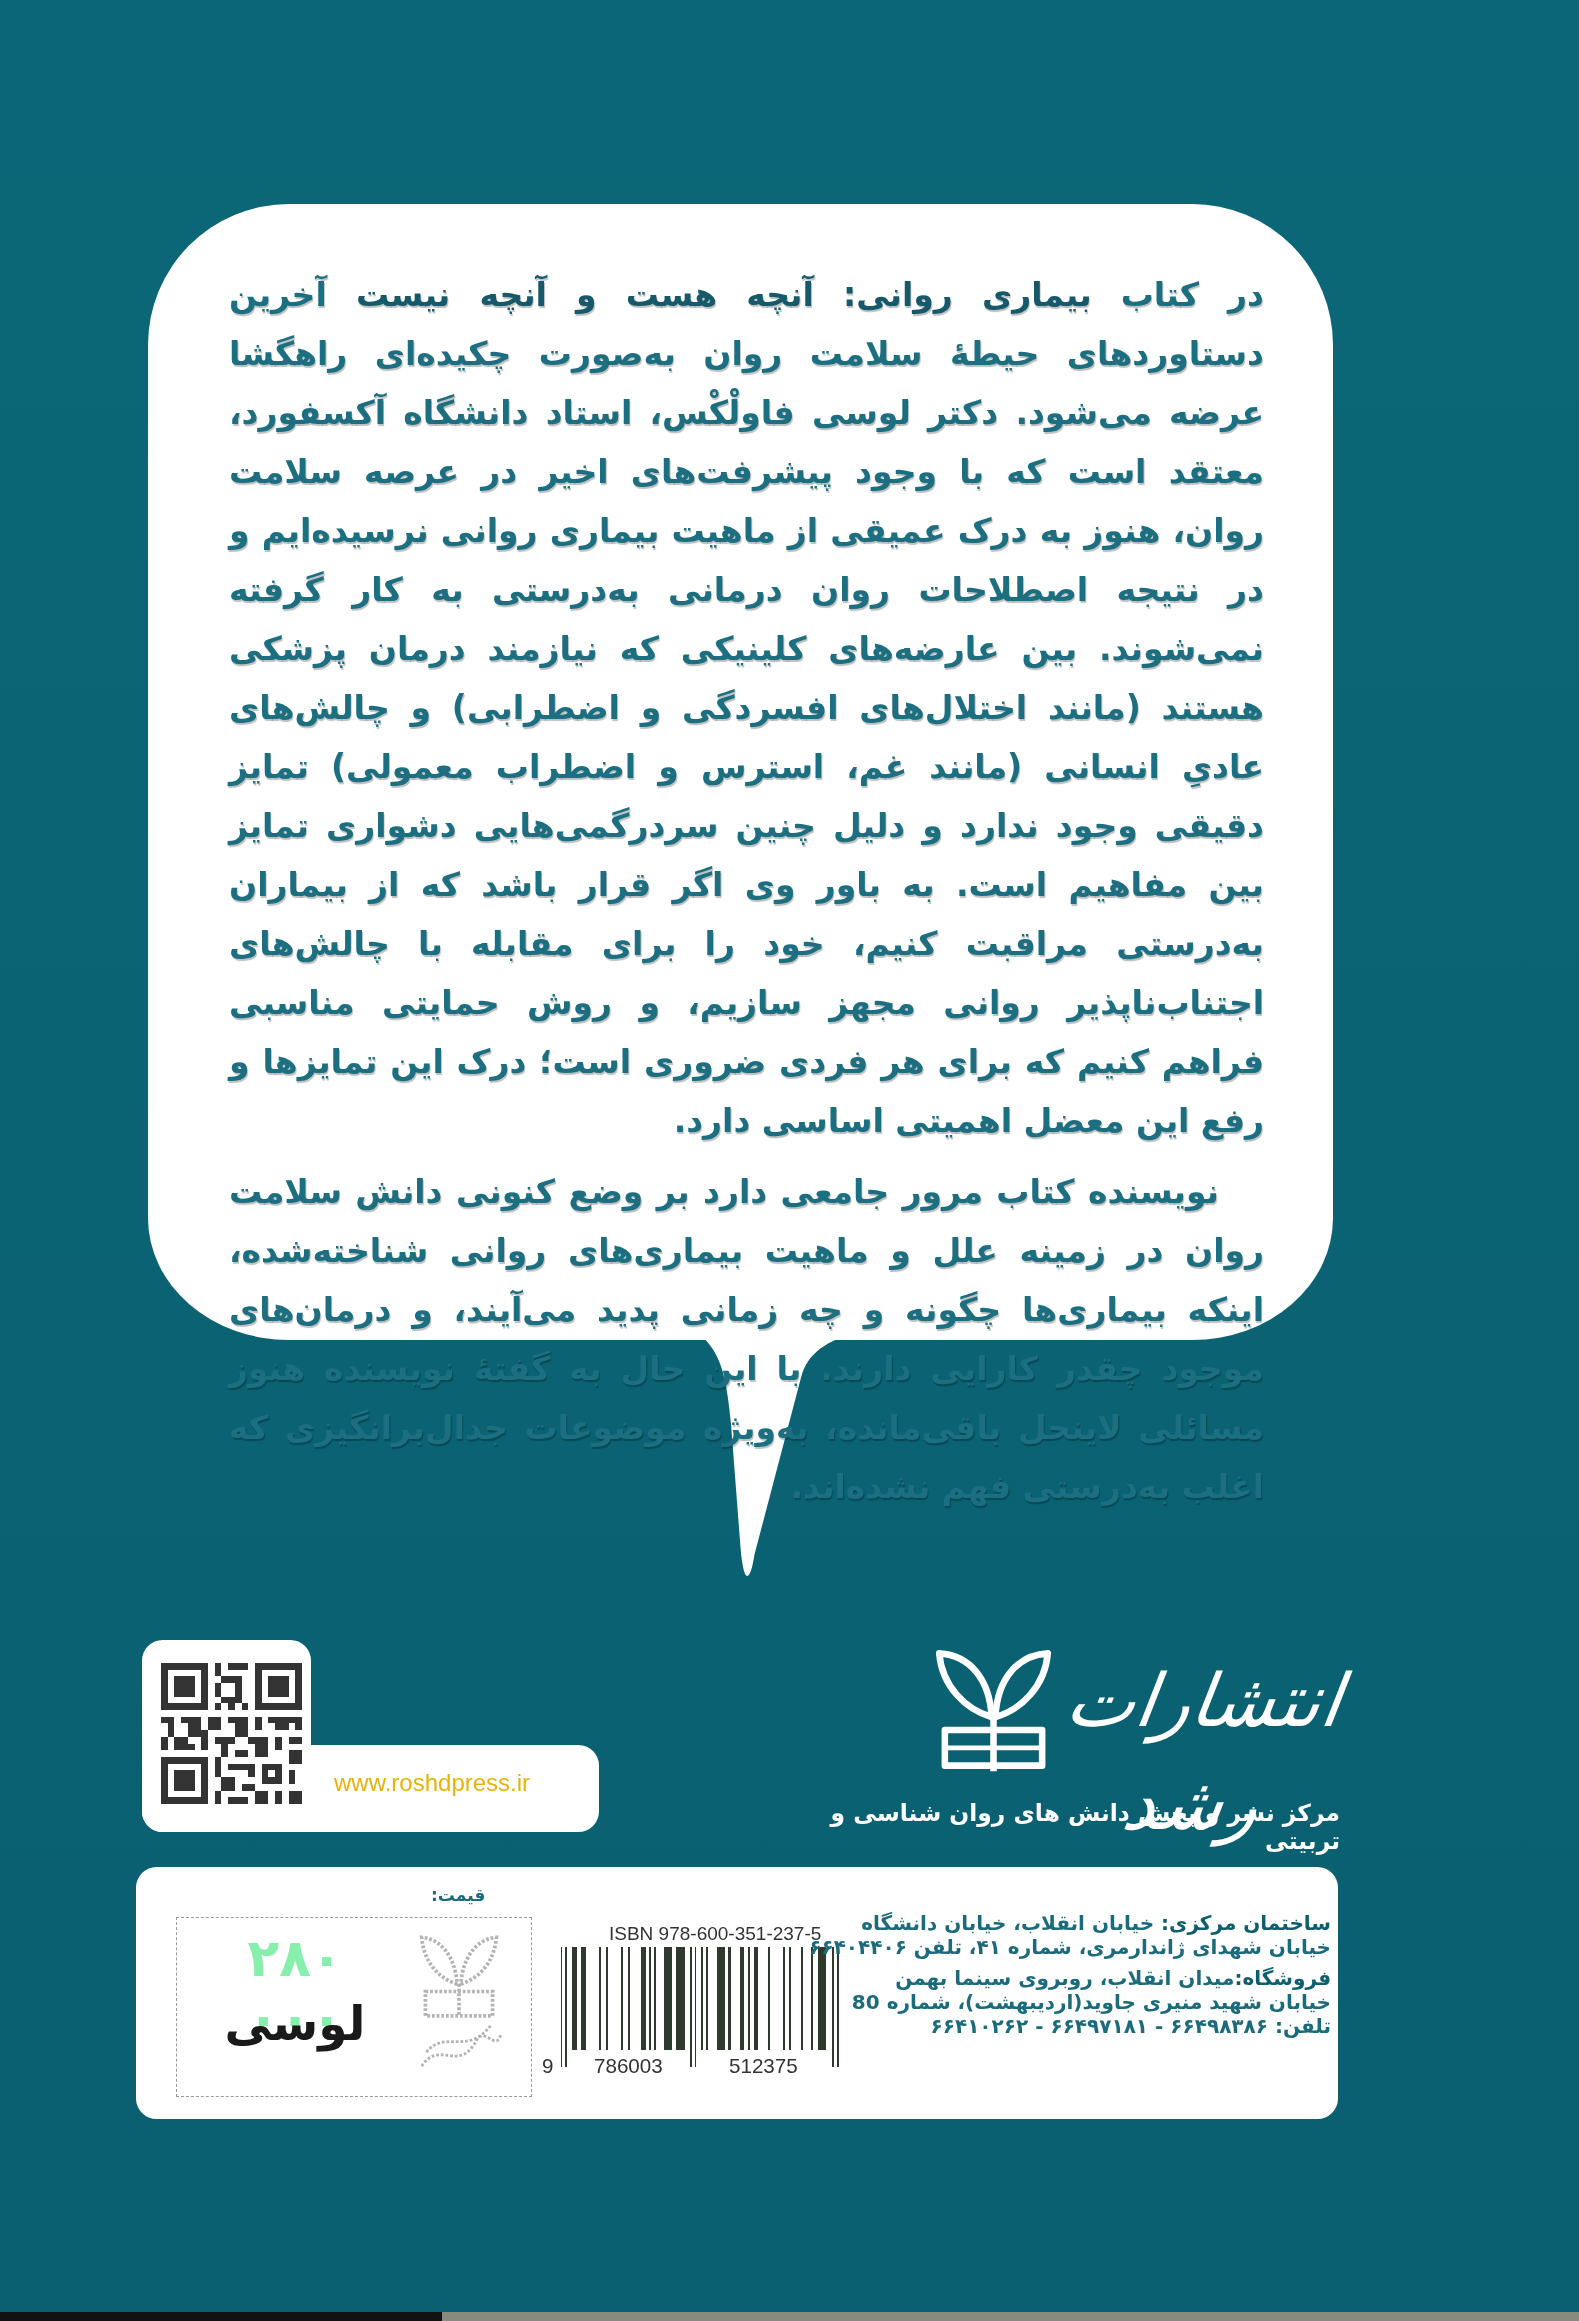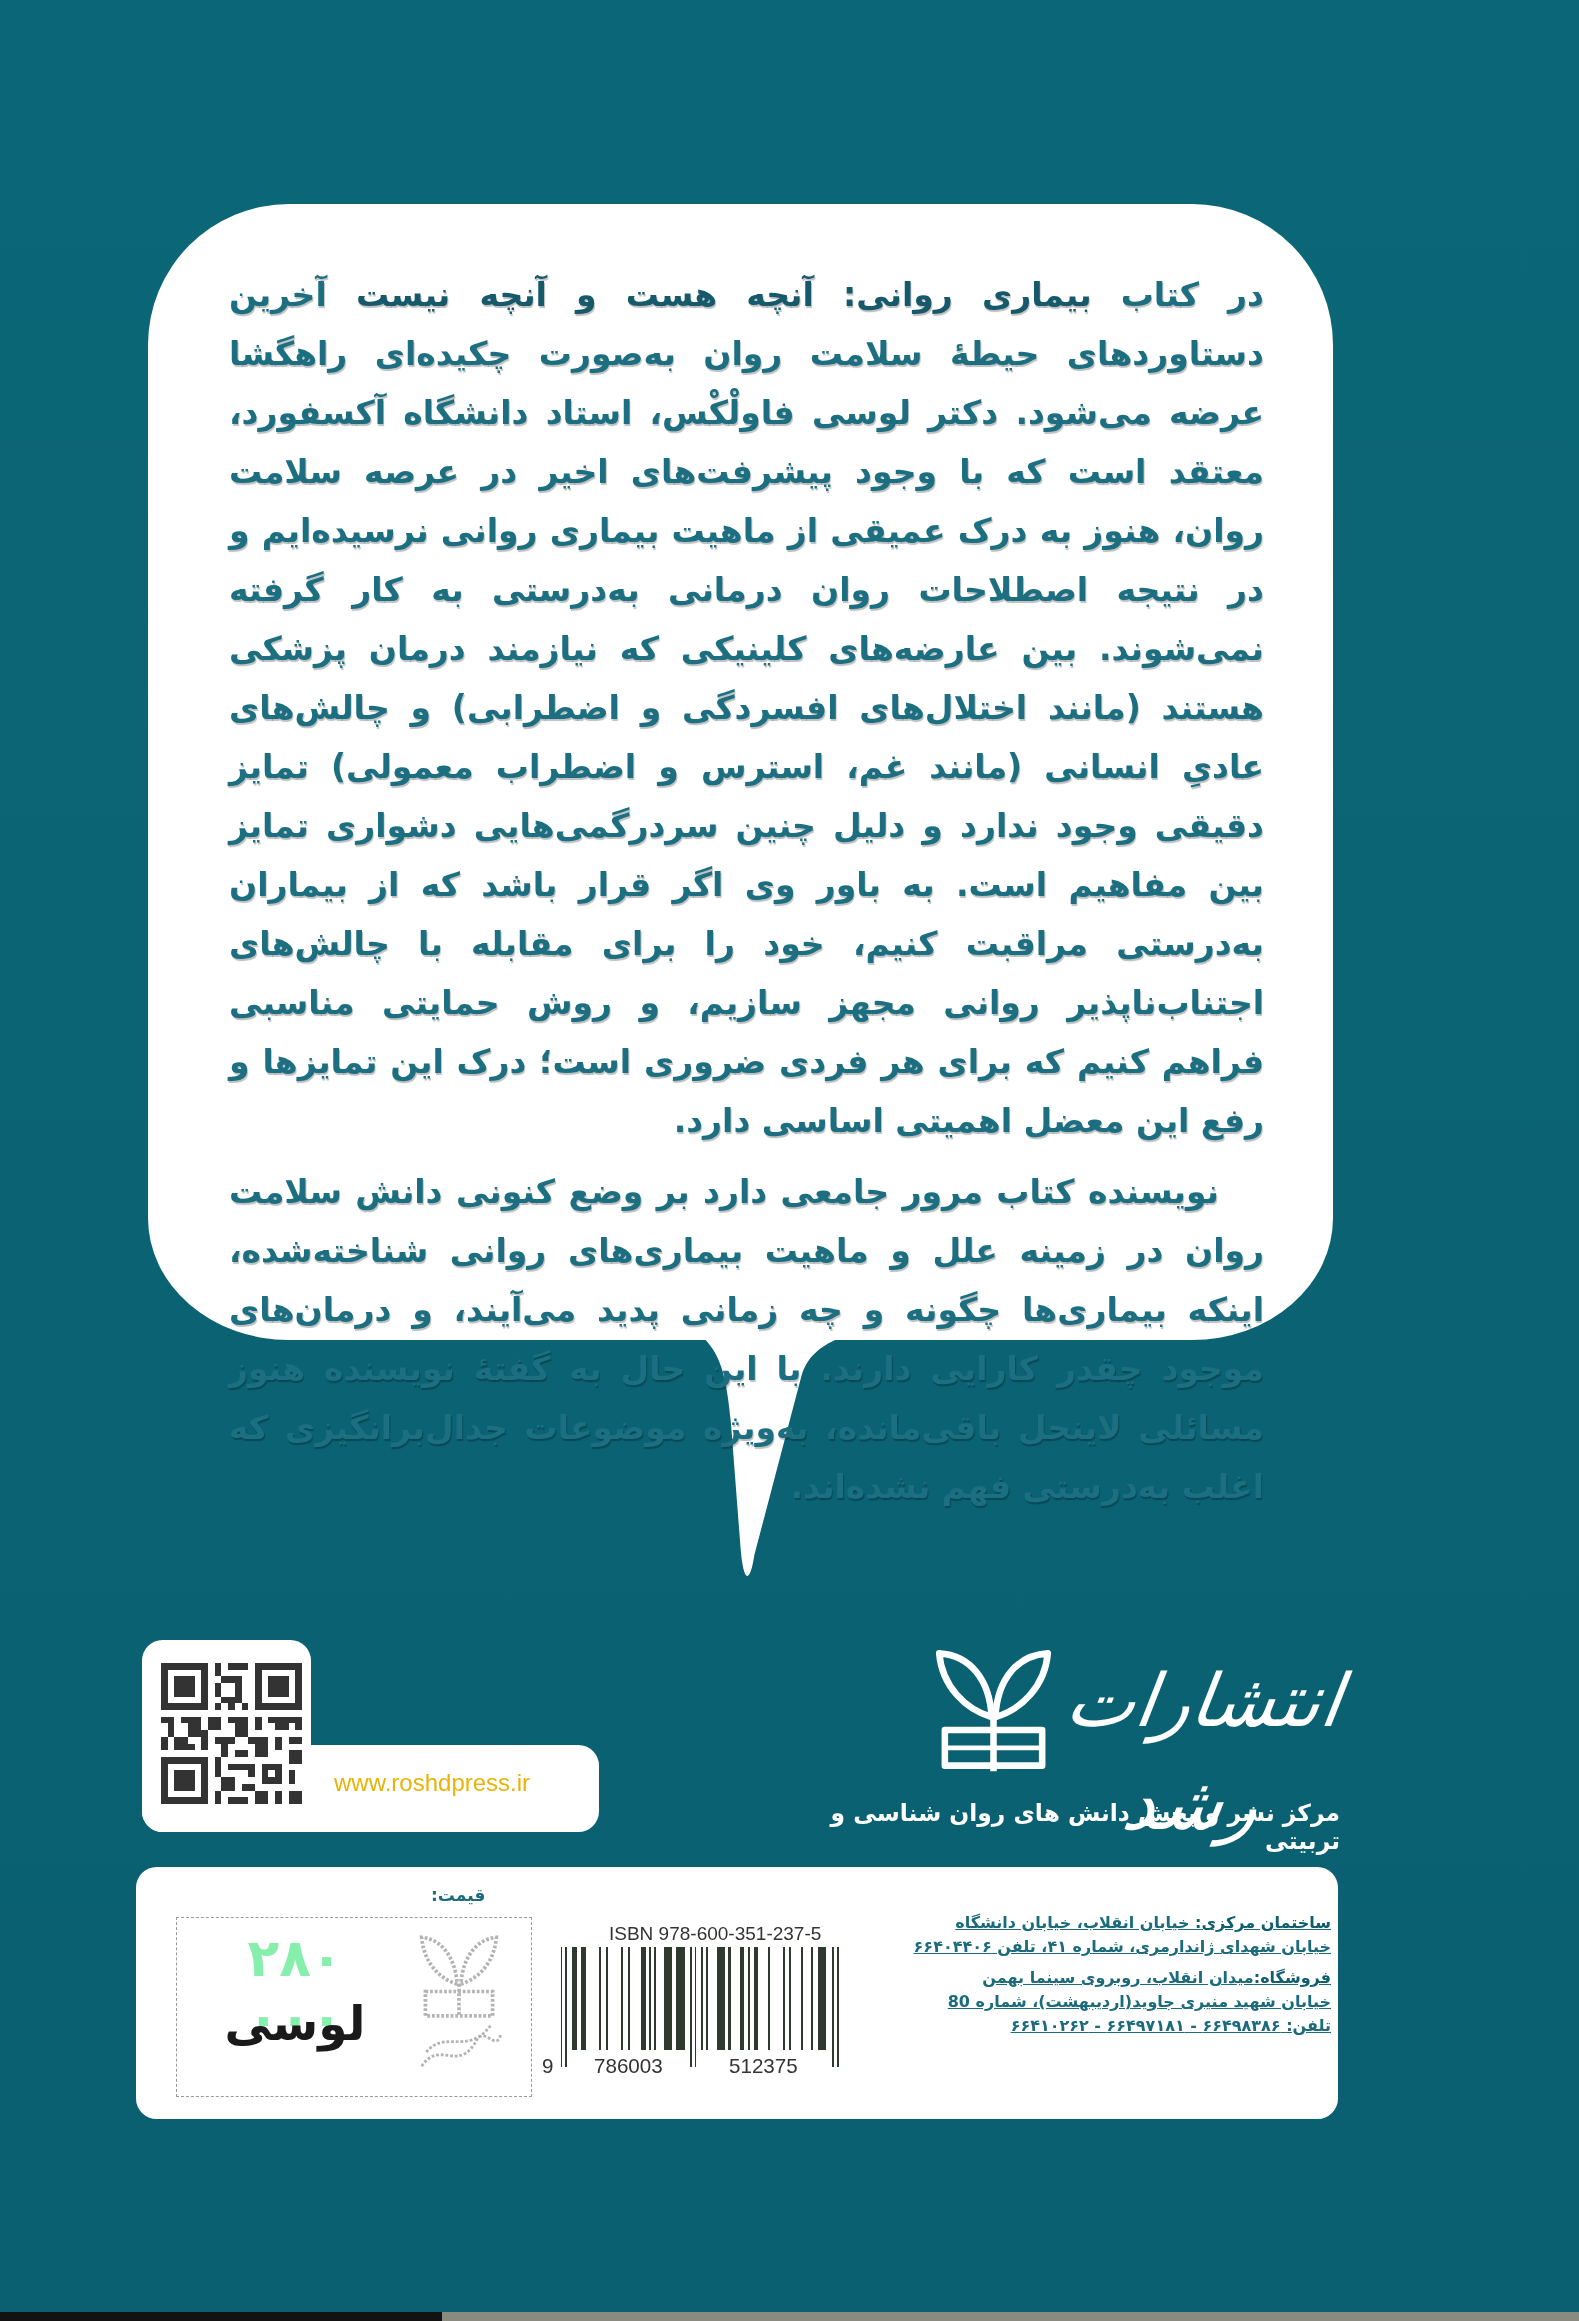--- a/index.html
+++ b/index.html
@@ -90,21 +90,21 @@
     position:absolute; left:565px; top:1923px; font-family:"Liberation Sans", sans-serif;
     font-size:19px; color:#333;margin-left:44px;
   }
   .barcode { position:absolute; left:553px; top:1947px; width:300px; height:122px; }
   .barcode-digits {
     position:absolute; top:2054px; font-family:"Liberation Sans", sans-serif; font-size:20.6px; color:#333;
   }
 
   .address {
     position:absolute; left:881px; top:1911px; width:450px; direction:rtl; text-align:right;
-    color:#1b6b7c; font-size:16px; line-height:24px; font-weight:bold;text-decoration:underline;
+    color:#1b6b7c; font-size:20px; line-height:24px; font-weight:bold;
   }
   .address .label { color:#0f5e6e; font-weight:bold; }
   .address div { white-space:nowrap; }
 </style>
 </head>
 <body>
 
 <div class="cover-bg"></div>
 <div class="bottom-strip"></div>
 

